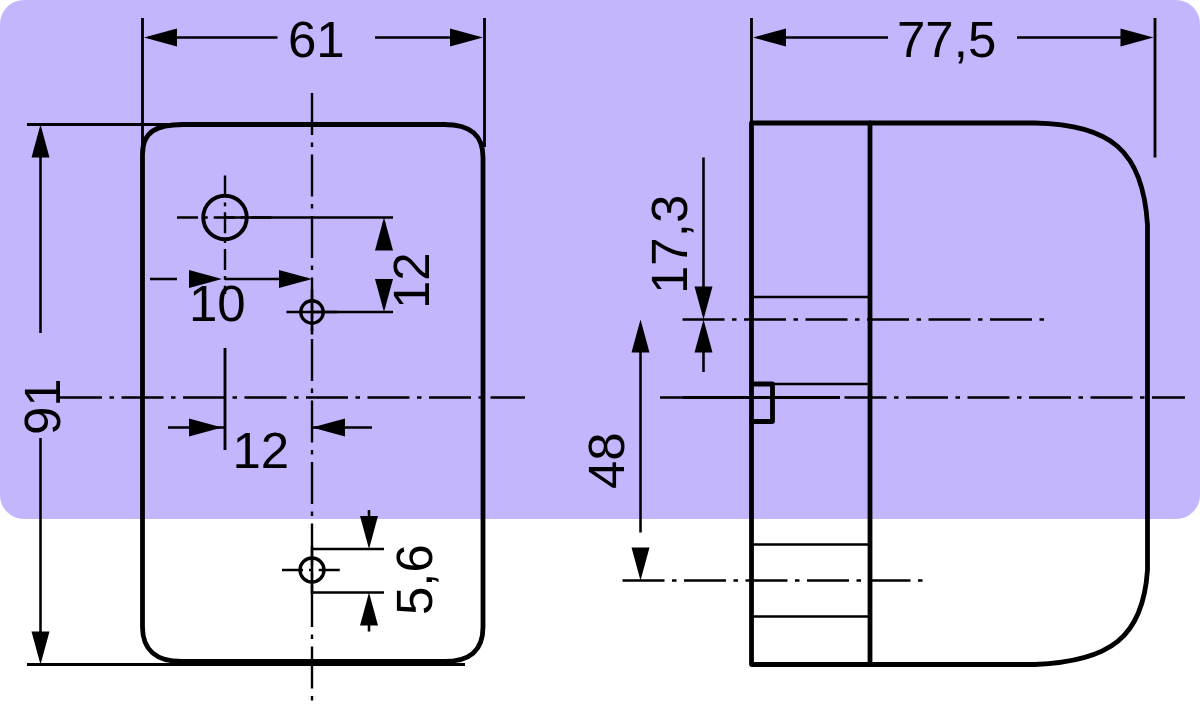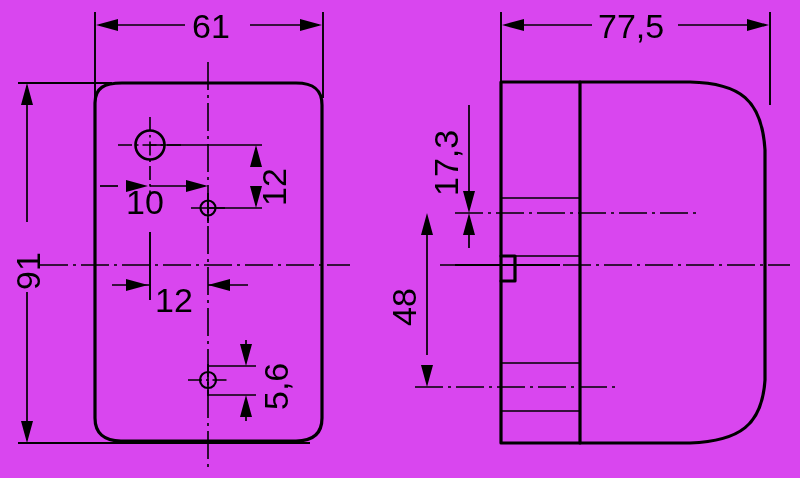--- a/index.html
+++ b/index.html
@@ -9,22 +9,23 @@
   }
   body {
     width: 800px;
     height: 478px;
     font-family: "Liberation Sans", sans-serif;
     overflow: hidden;
   }
   #drawing-root {
     position: relative;
     width: 800px;
-    height: 478px;
-    background: #d946ef;
+    height: 346px;
+    background: #c4b5fd;
+    border-radius: 16px;
   }
   svg#cad {
     display: block;
     width: 800px;
     height: 478px;
   }
   .outline {
     fill: none;
     stroke: #000000;
     stroke-width: 3.2;

